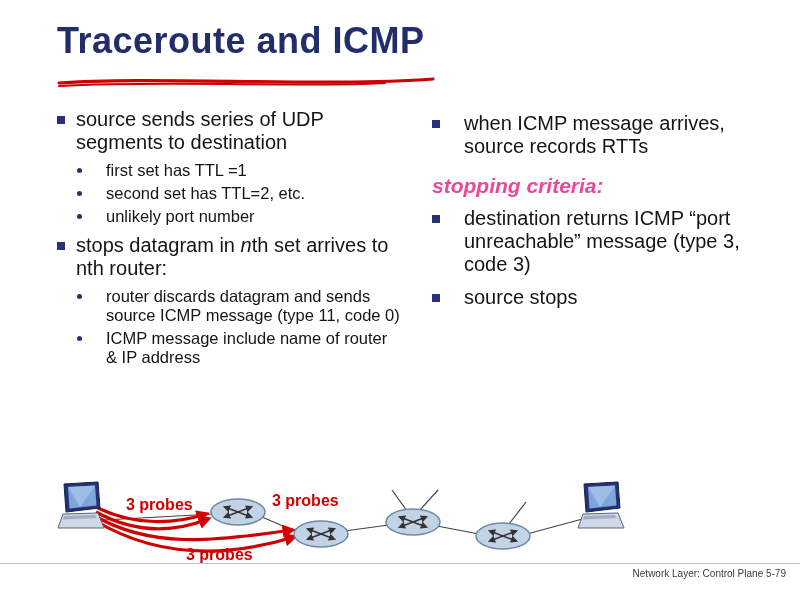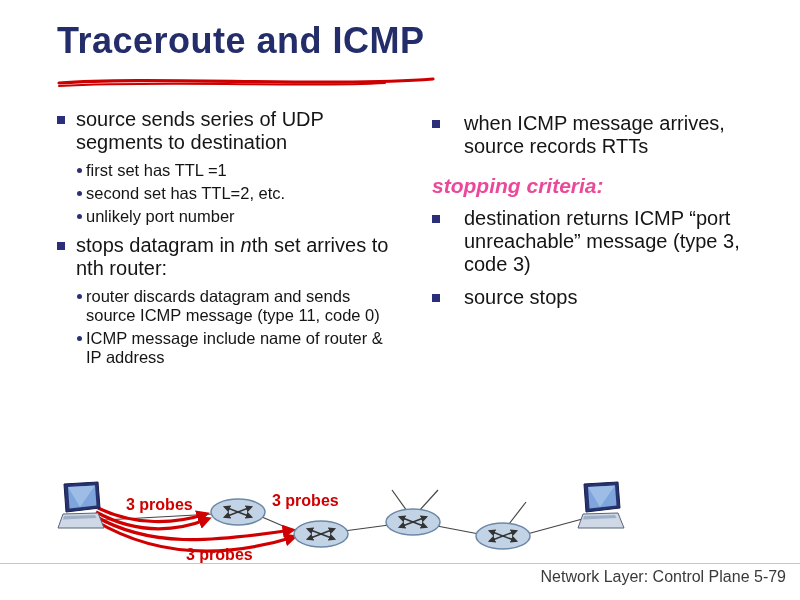--- a/index.html
+++ b/index.html
@@ -10,31 +10,31 @@
   .title{
     position:absolute;left:57px;top:20px;width:700px;
     font-size:36px;font-weight:700;color:#232d69;letter-spacing:.5px;
   }
   .title-underline{position:absolute;left:55px;top:74px;}
   .col{position:absolute;color:#151515;}
   .col-left{left:57px;top:100px;width:345px;}
   .col-right{left:432px;top:104px;width:350px;}
   .li1{display:flex;gap:11px;margin:8px 0 7px 0;font-size:20px;line-height:1.15;}
   .li1 .sq{flex:0 0 auto;width:8px;height:8px;background:#2b2f7a;margin-top:8px;}
-  .li2{display:flex;gap:4px;margin:0 0 4px 20px;font-size:16.5px;line-height:1.15;}
+  .li2{display:flex;gap:24px;margin:0 0 4px 20px;font-size:16.5px;line-height:1.15;}
   .li2 .dot{flex:0 0 auto;width:5px;height:5px;border-radius:50%;background:#2b2f7a;margin-top:7px;}
   .criteria{
     margin:16px 0 9px 0;font-size:21px;font-style:italic;font-weight:700;color:#ec4899;
   }
   .col-right .li1{margin-bottom:10px;gap:24px;}
   em.nvar{font-style:italic;}
   .diagram-wrap{position:absolute;left:0;top:468px;width:800px;height:112px;}
   .footer-line{position:absolute;left:0;top:563px;width:800px;border-top:1px solid #c6c6c6;}
   .footer{
-    position:absolute;right:14px;top:568px;font-size:16px;color:#3a3a3a;padding-left:28px;
+    position:absolute;right:14px;top:568px;font-size:10px;color:#3a3a3a;padding-left:28px;
   }
 </style>
 </head>
 <body>
 
 <div class="slide">
 
   <div class="title">Traceroute and ICMP</div>
 
   <svg class="title-underline" width="385" height="16">

